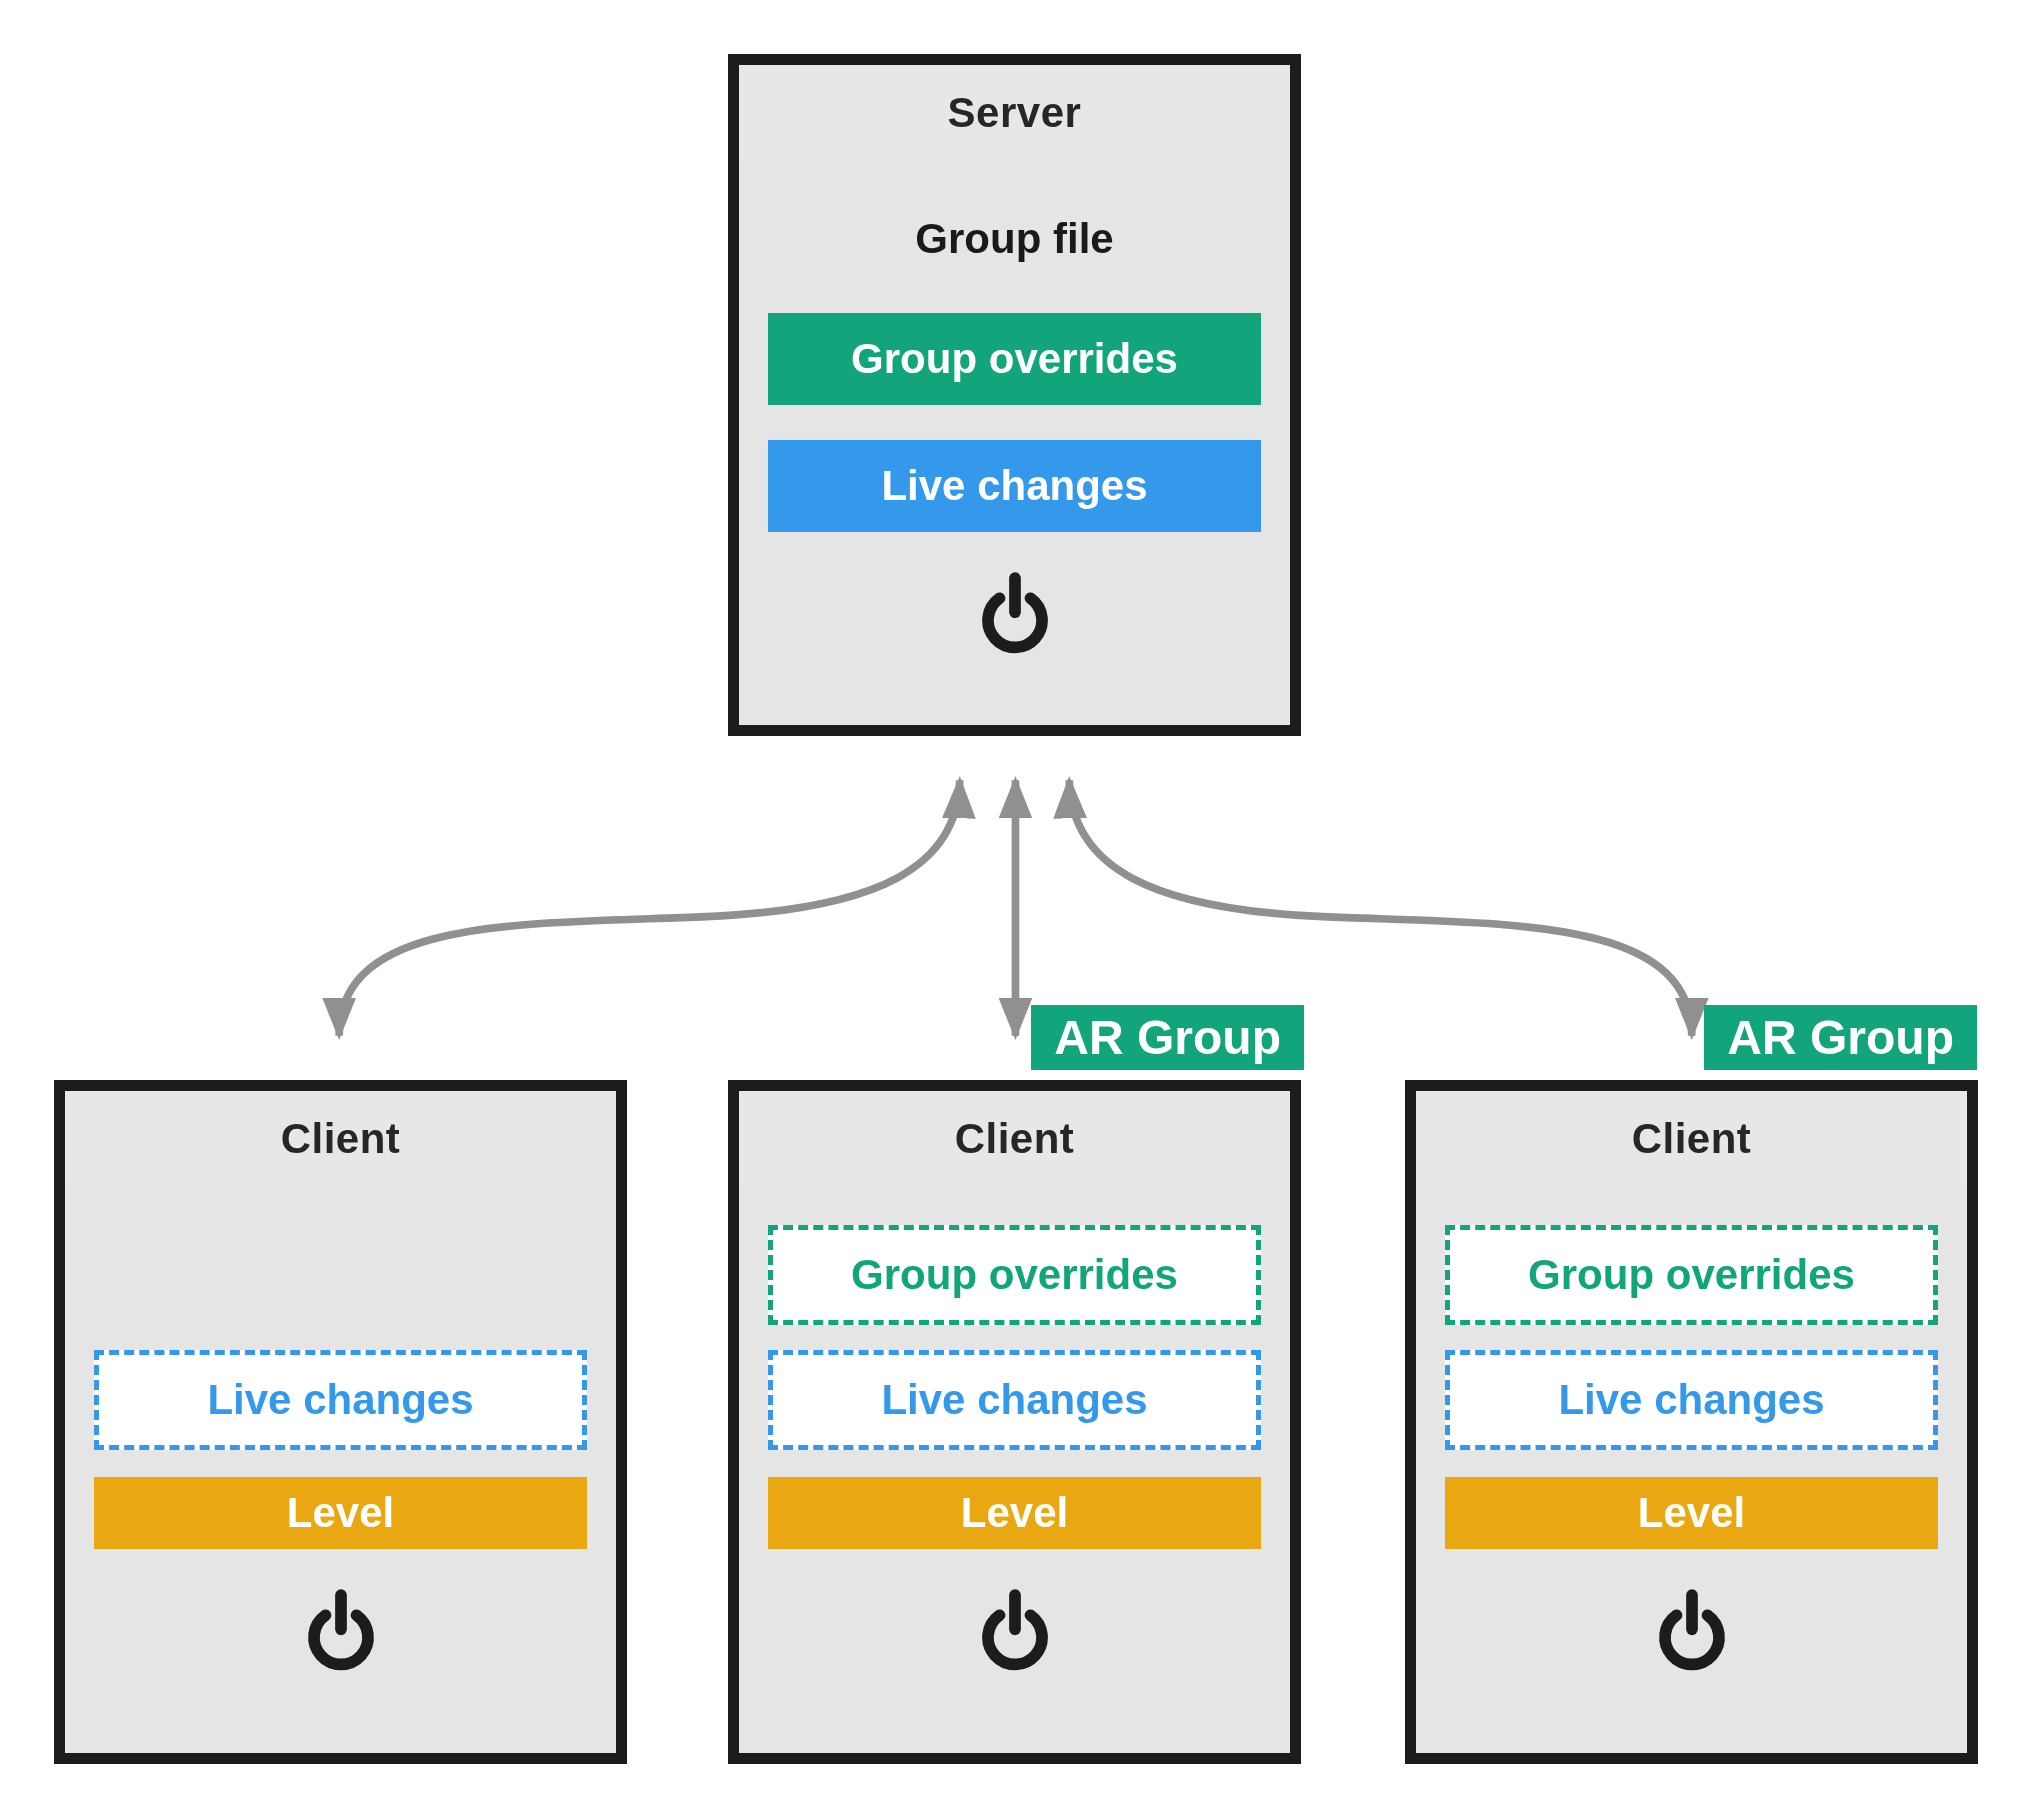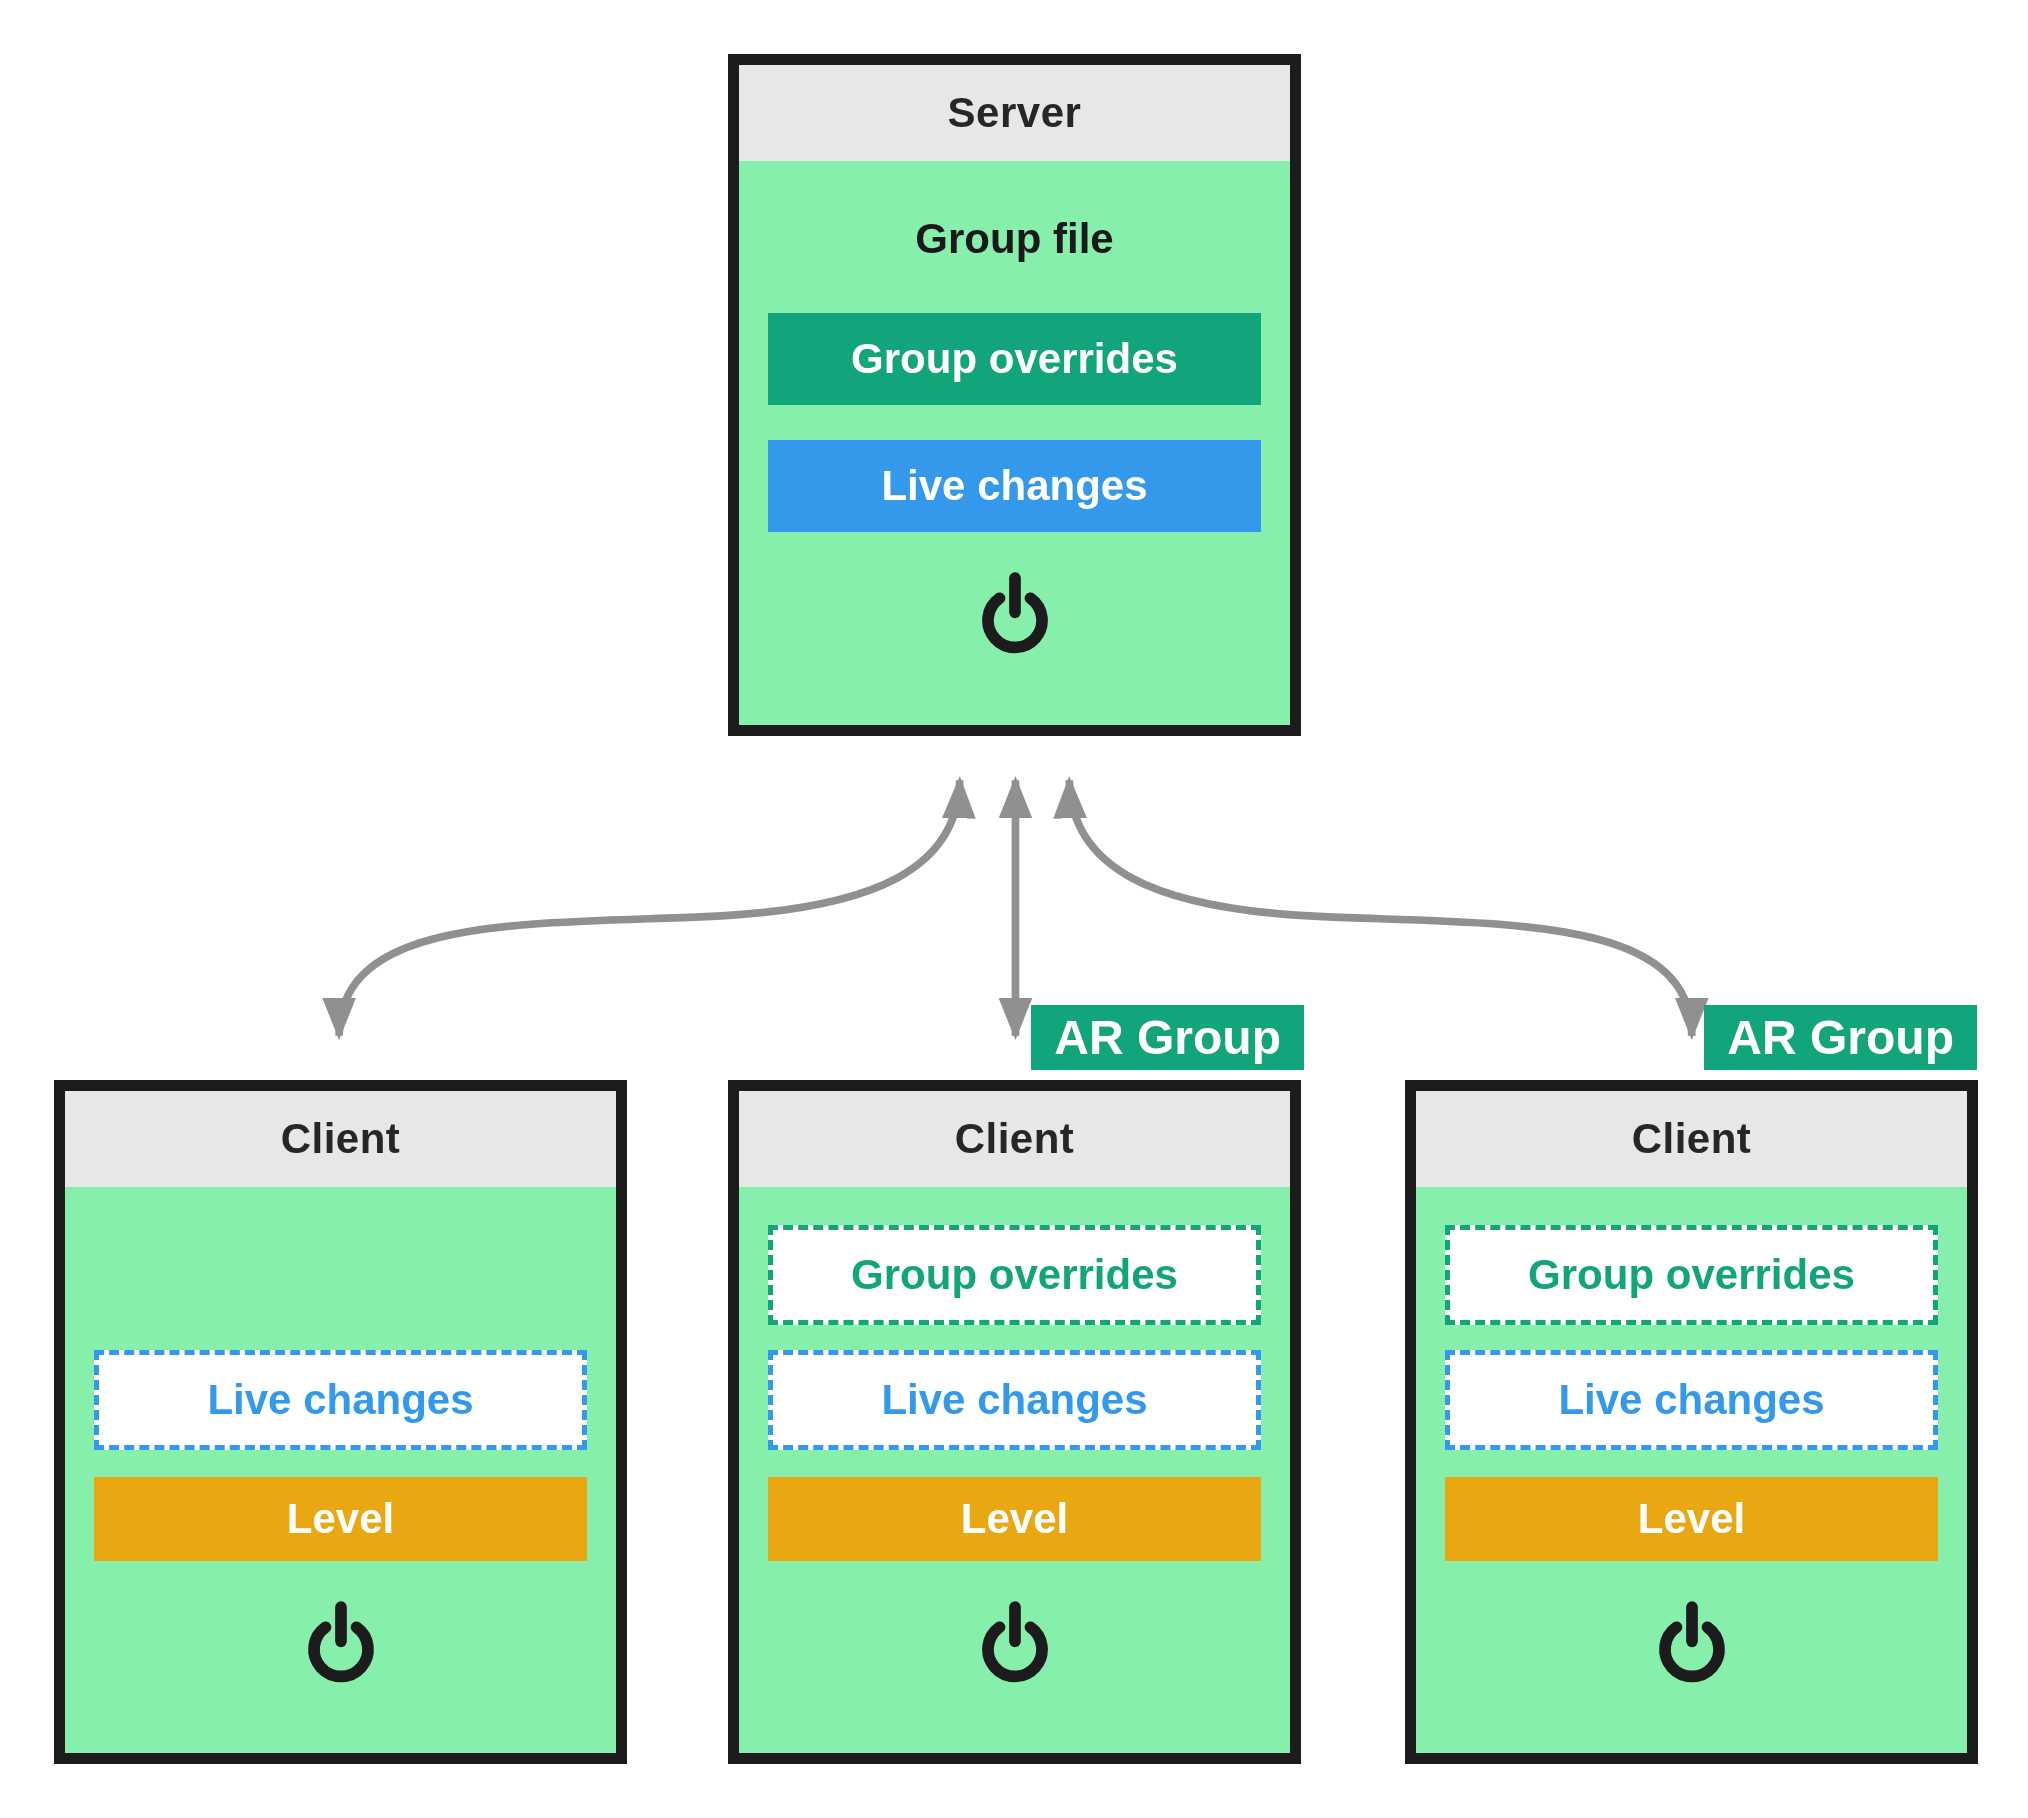--- a/index.html
+++ b/index.html
@@ -23,21 +23,21 @@
     overflow:hidden;
   }
   .arrows{
     position:absolute;
     left:0; top:0;
     width:2029px; height:1819px;
     pointer-events:none;
   }
   .box{
     position:absolute;
-    background:#86efac;
+    background:#e5e5e5;
     border:11.5px solid var(--box-border);
     display:flex;
     flex-direction:column;
   }
   .box.server{ left:728px; top:54px;  width:573px; height:682px; }
   .box.client{ top:1080px; width:573px; height:684px; }
   .box.client.c0{ left:54px; }
   .box.client.c1{ left:728px; }
   .box.client.c2{ left:1405px; }
 
@@ -72,21 +72,21 @@
     height:100px;
     border:5.8px dashed;
     display:flex; align-items:center; justify-content:center;
     font-size:42px; font-weight:bold;
     background:#ffffff;
   }
   .slot.green{ border-color:var(--green); color:var(--green); margin-top:38px; }
   .slot.blue{  border-color:var(--blue);  color:var(--blue);  margin-top:25px; }
   .slot.spacer{ visibility:hidden; margin-top:38px; }
   .level-banner{
-    height:84px;
+    height:72px;
     margin-top:27px;
     background:var(--orange);
     display:flex; align-items:center; justify-content:center;
     font-size:42px; font-weight:bold; color:var(--white);
   }
   .power{
     width:90px; height:90px;
     margin:38px auto 0 auto;
     flex:0 0 auto;
   }

